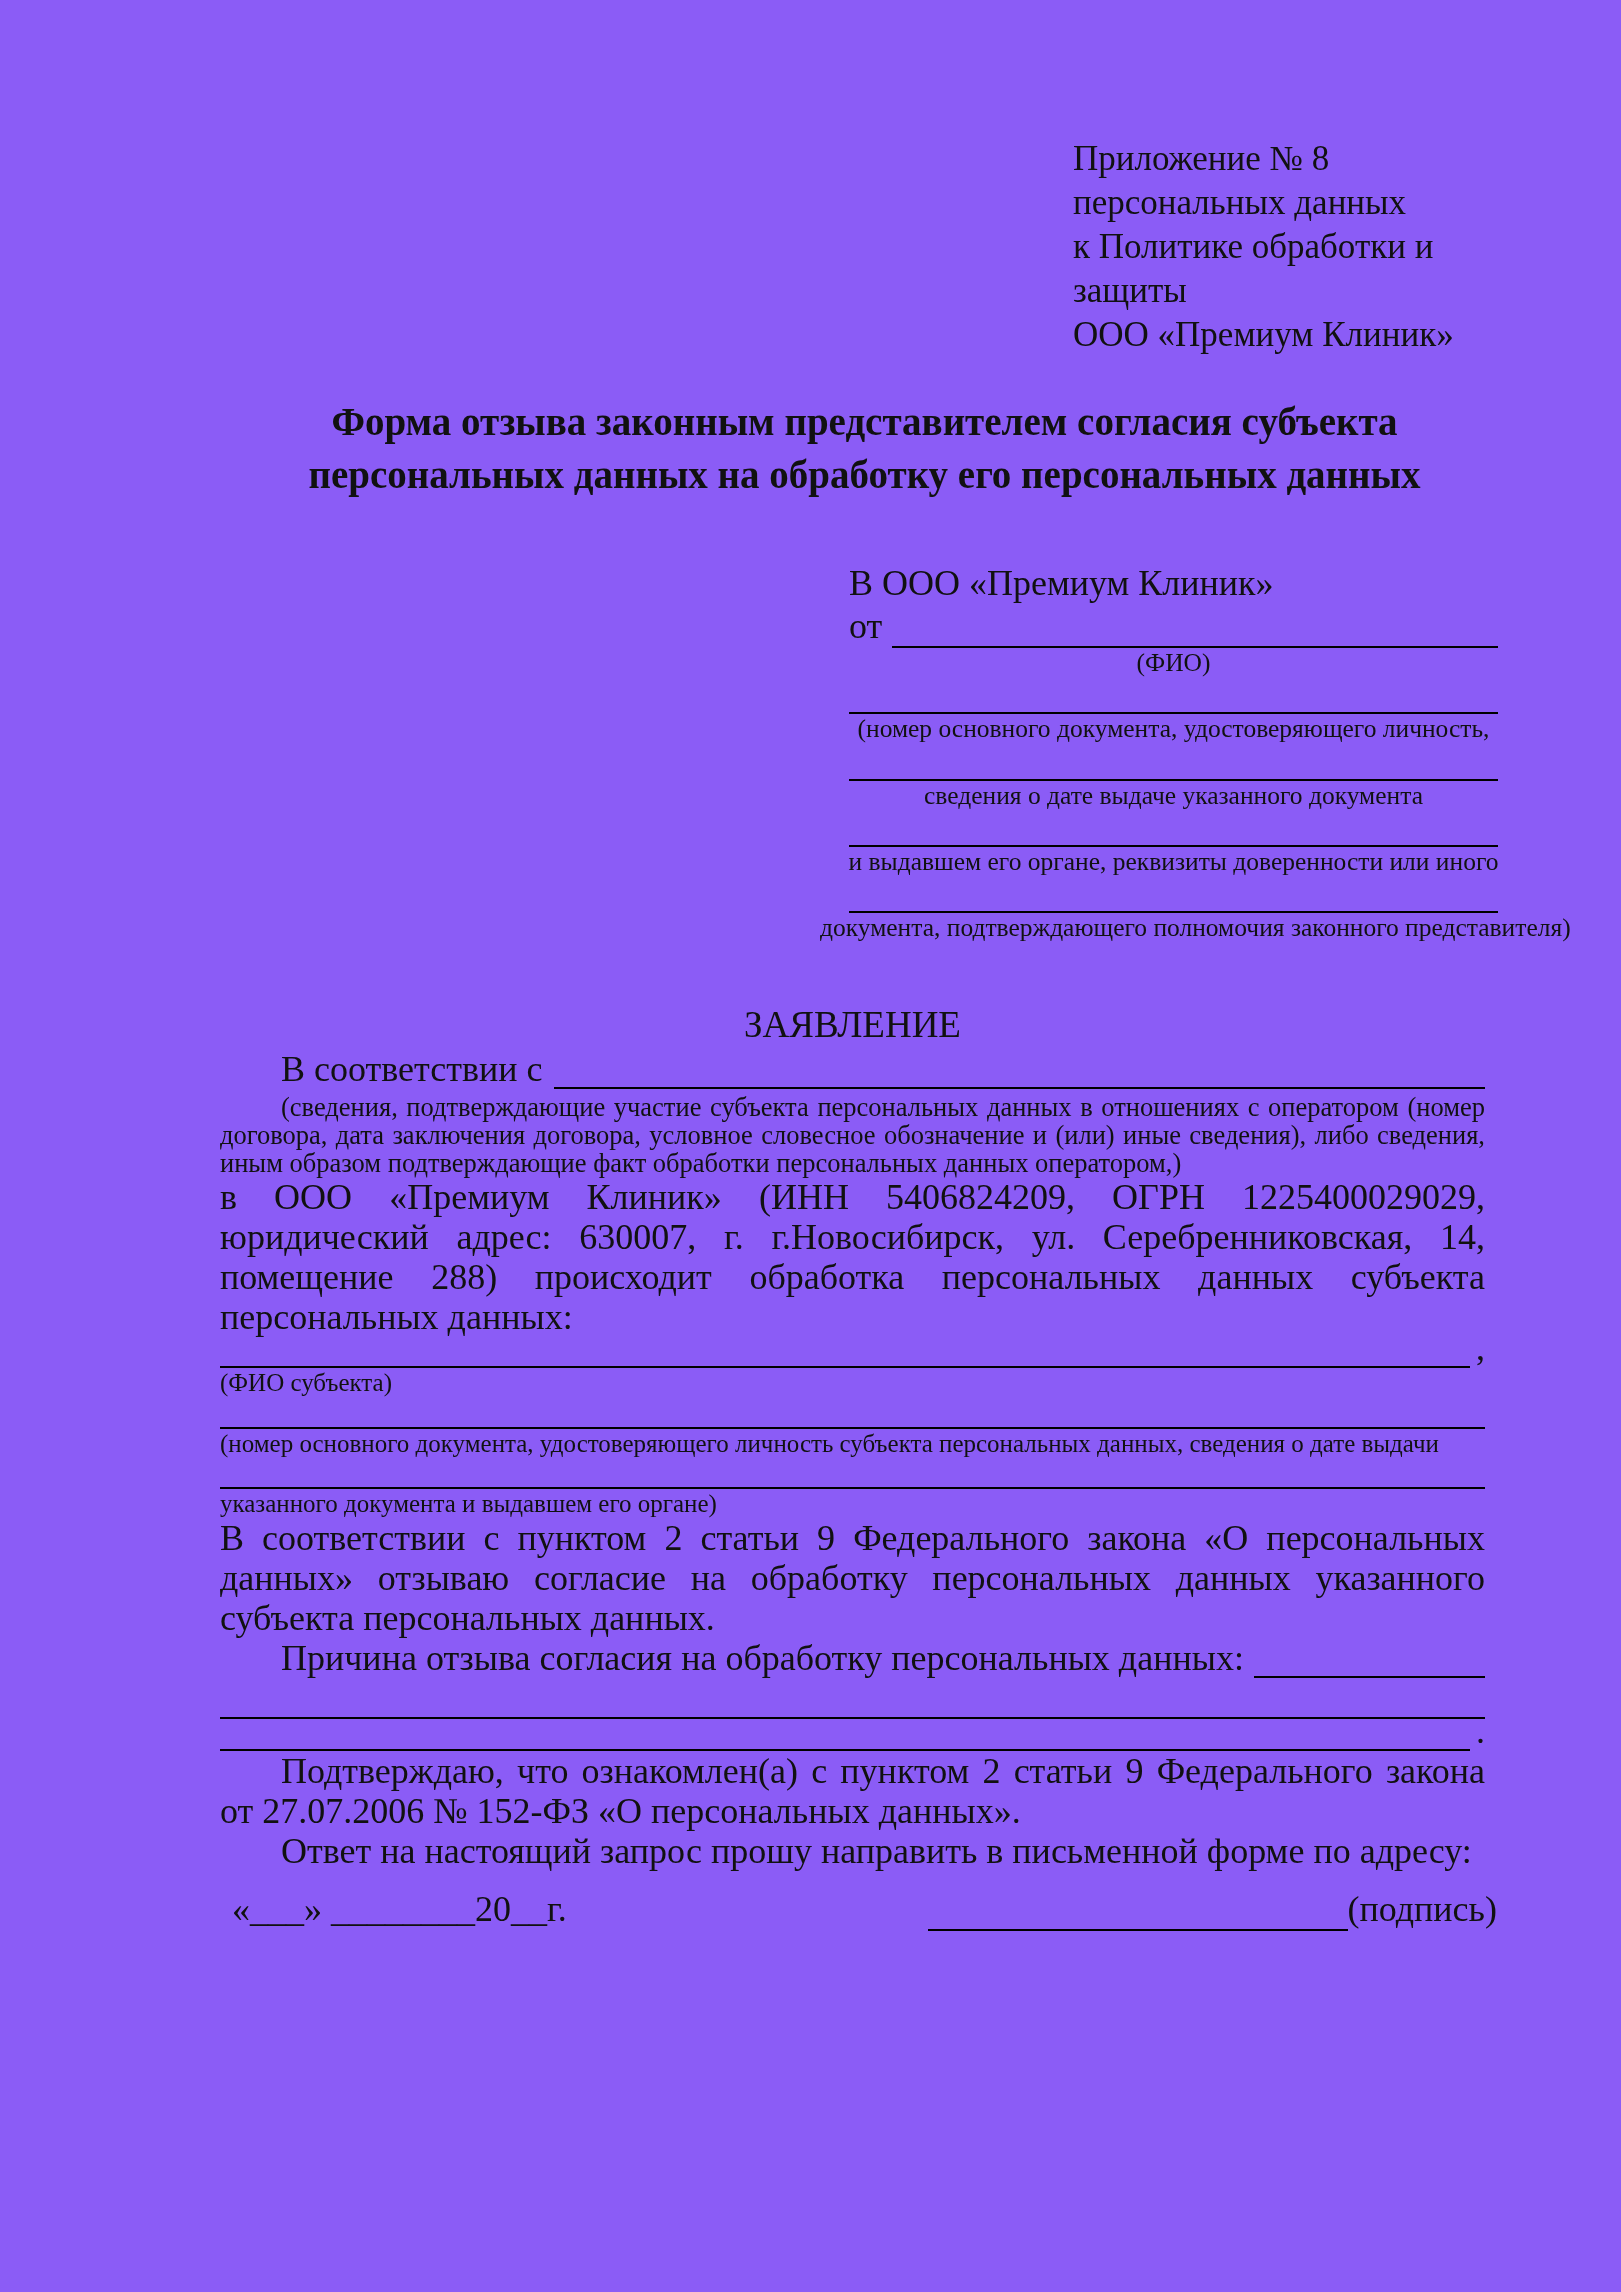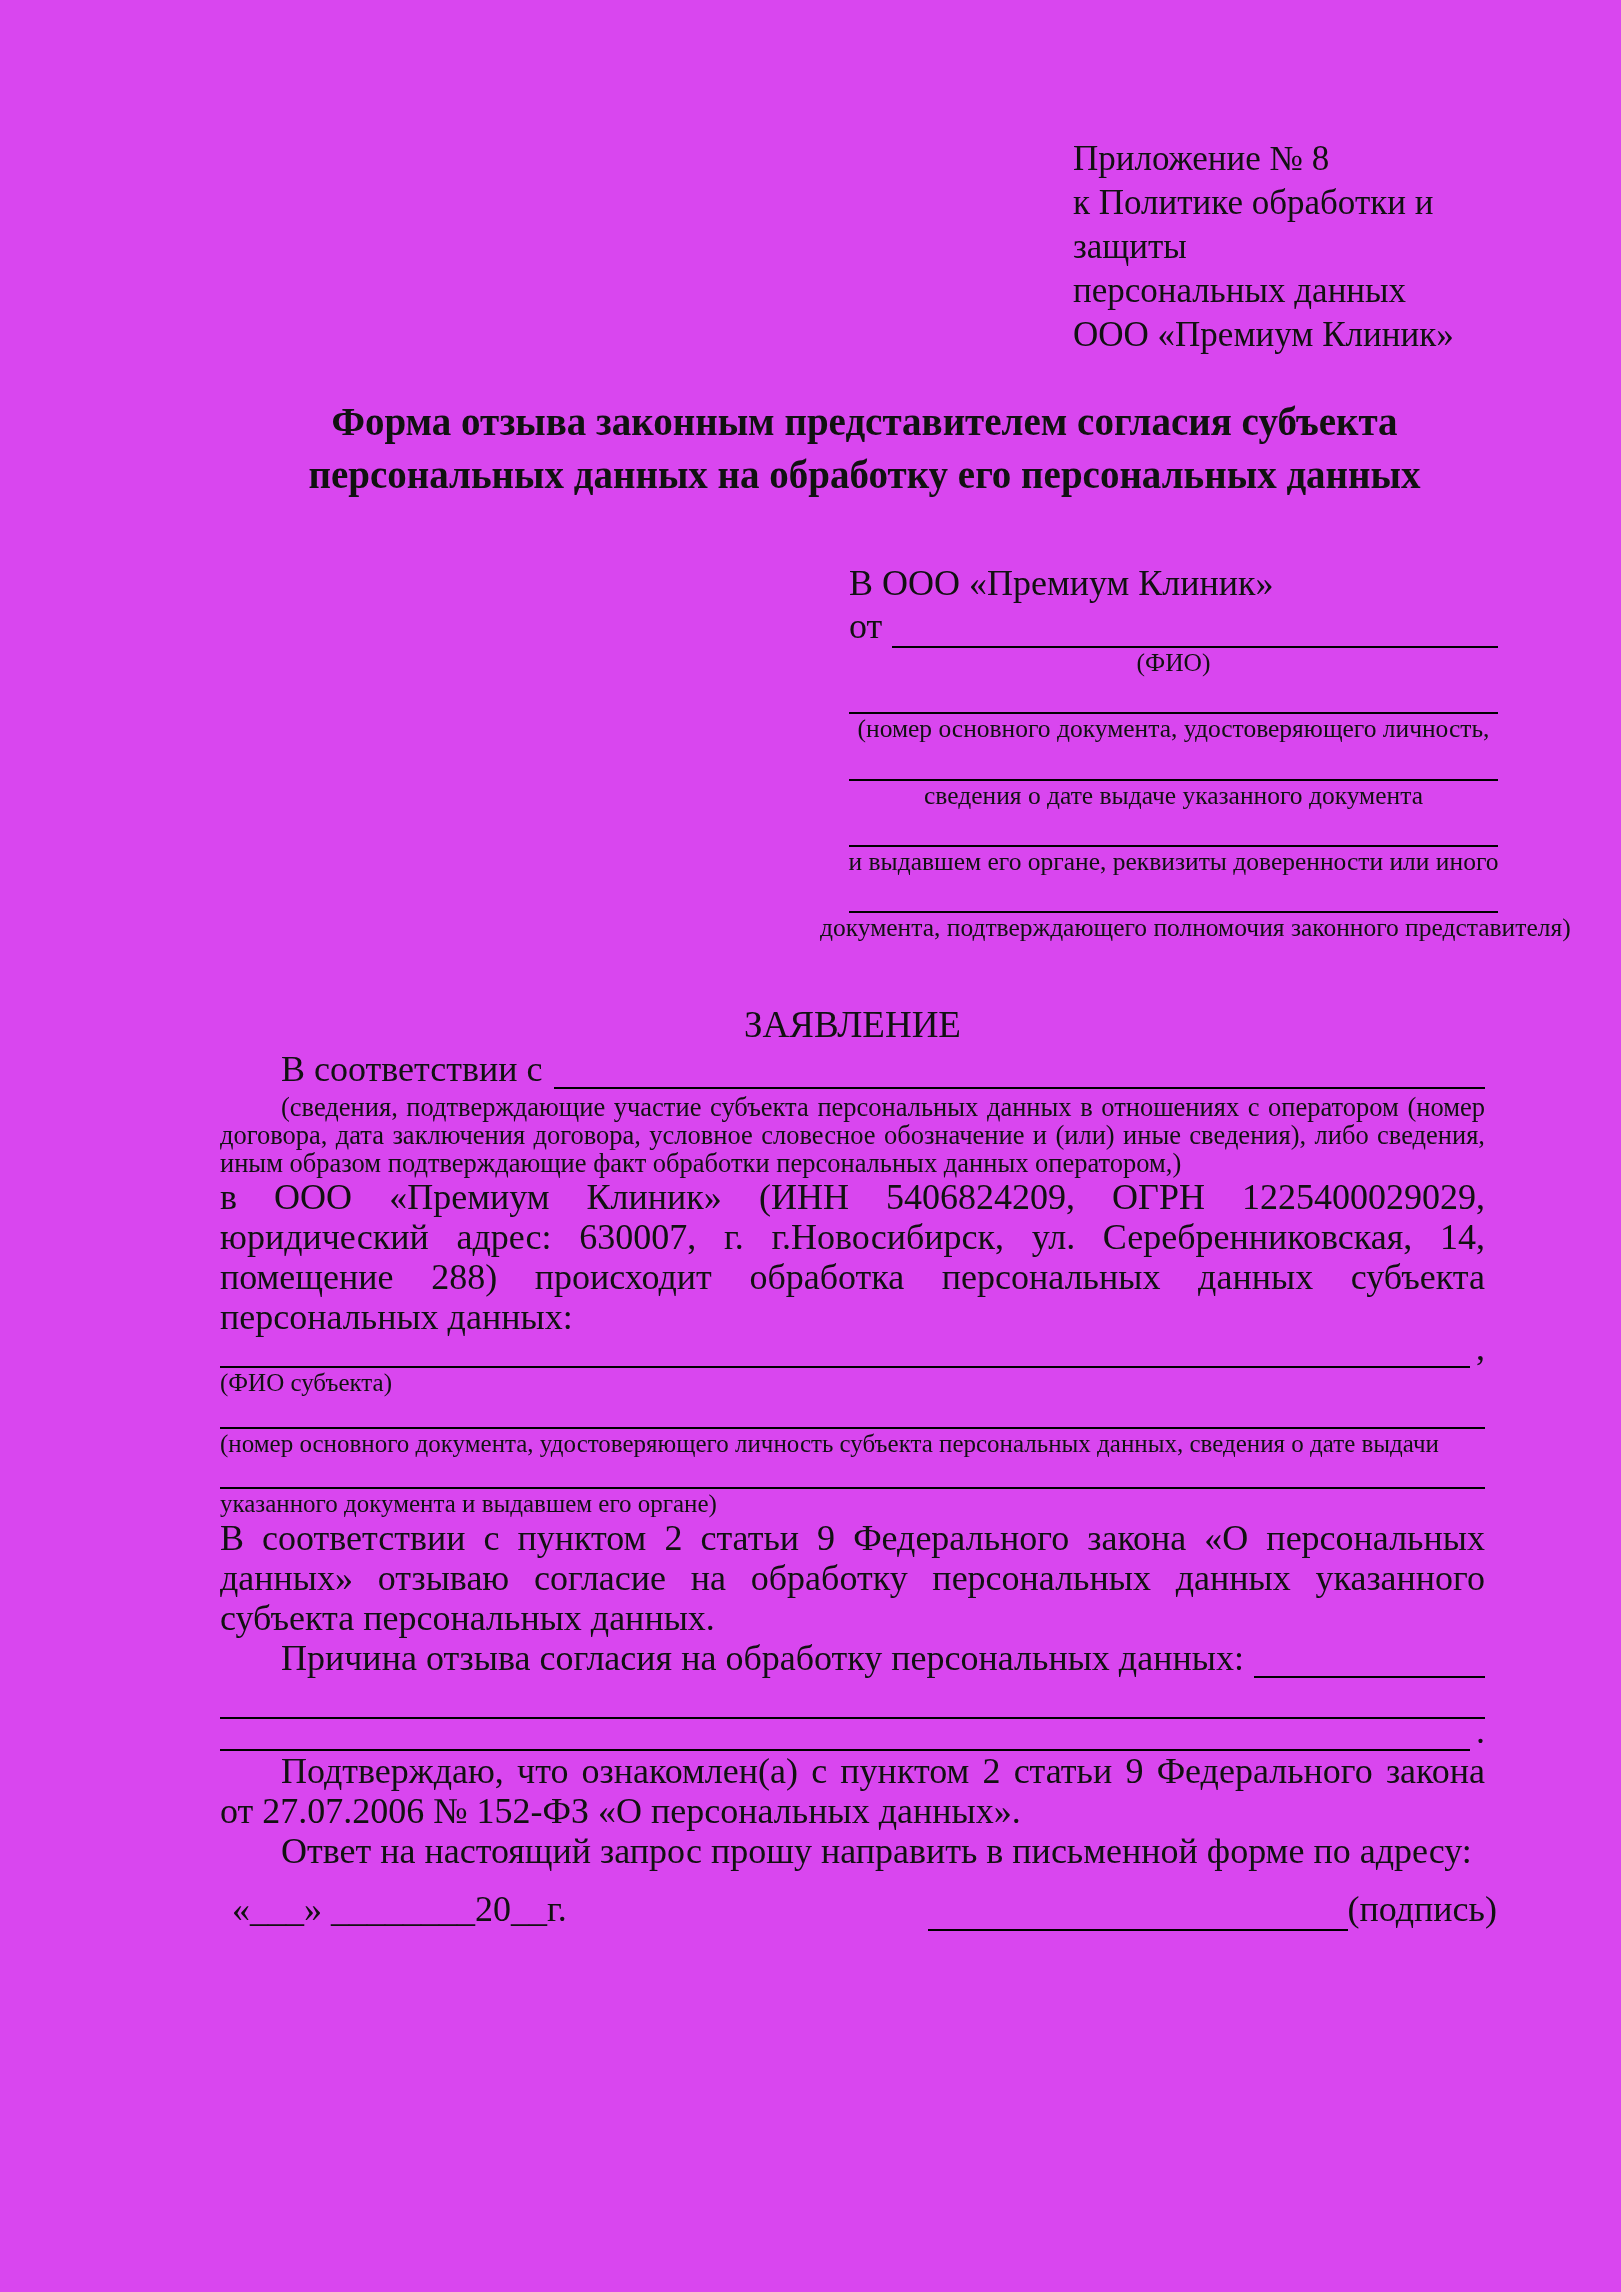--- a/index.html
+++ b/index.html
@@ -1,20 +1,20 @@
 <!DOCTYPE html>
 <html lang="ru"><head>
 <meta charset="utf-8">
 <style>
   html,body{margin:0;padding:0;background:#e8e8e8;}
   .page{
     position:relative;
     width:1621px;height:2293px;
     margin:0 auto;
-    background:#d946ef;
+    background:#8b5cf6;
     font-family:"Liberation Serif","DejaVu Serif",serif;
     color:#111;
     overflow:hidden;
   }
   .abs{position:absolute;}
   
   .header-block{
     left:1073px;top:137px;width:470px;
     font-size:35px;line-height:44px;
   }
@@ -86,22 +86,22 @@
   .sig-right .blank{width:420px;flex:0 0 auto;}
   .nowrap{white-space:nowrap;}
 </style>
 </head>
 <body>
 
 <div class="page">
 
   <div class="abs header-block">
     <div>Приложение № 8</div>
+    <div>персональных данных</div>
     <div>к Политике обработки и защиты</div>
-    <div>персональных данных</div>
     <div>ООО «Премиум Клиник»</div>
   </div>
 
   <div class="abs doc-title">Форма отзыва законным представителем согласия субъекта персональных данных на обработку его персональных данных</div>
 
   <div class="abs addressee">
     <div>В ООО «Премиум Клиник»</div>
     <div class="row from-row">
       <span>от</span>
       <span class="blank"></span>

